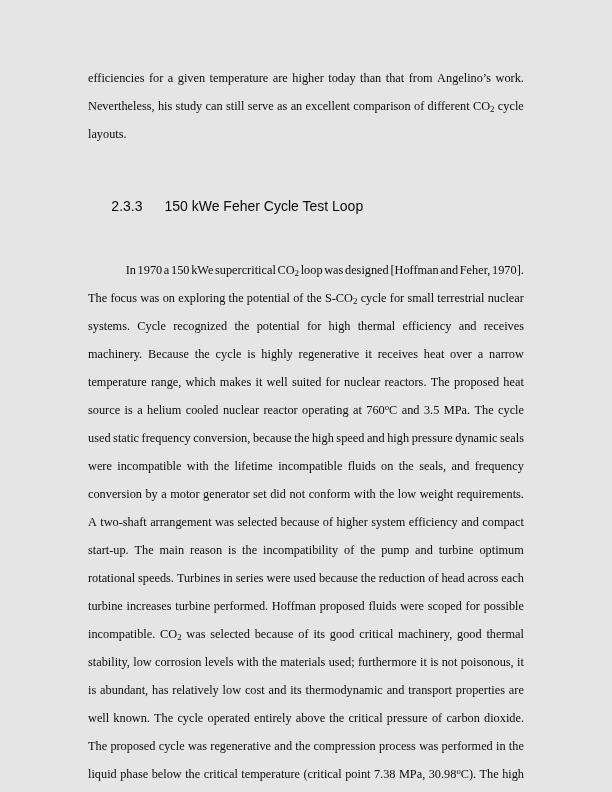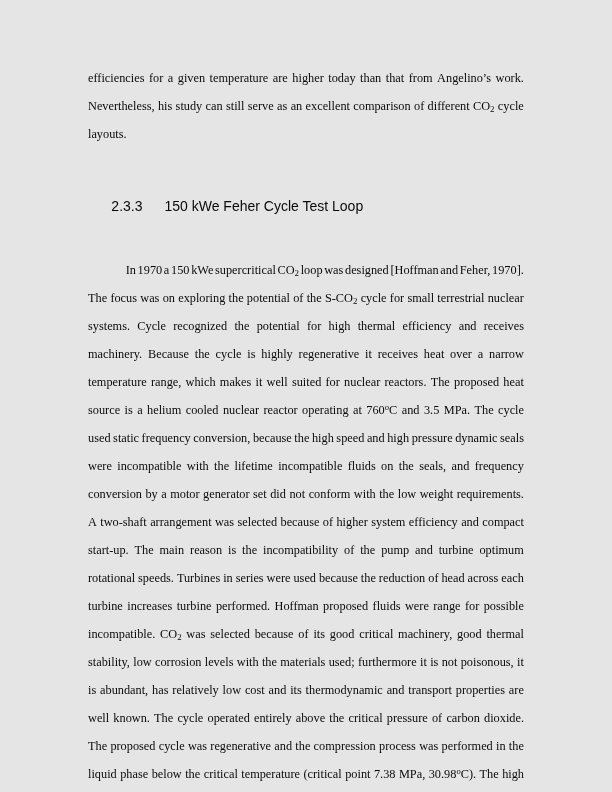--- a/index.html
+++ b/index.html
@@ -128,21 +128,21 @@
         <div class="line just"><span class="w">systems.</span><span class="w">Cycle</span><span class="w">recognized</span><span class="w">the</span><span class="w">potential</span><span class="w">for</span><span class="w">high</span><span class="w">thermal</span><span class="w">efficiency</span><span class="w">and</span><span class="w">receives</span></div>
         <div class="line just"><span class="w">machinery.</span><span class="w">Because</span><span class="w">the</span><span class="w">cycle</span><span class="w">is</span><span class="w">highly</span><span class="w">regenerative</span><span class="w">it</span><span class="w">receives</span><span class="w">heat</span><span class="w">over</span><span class="w">a</span><span class="w">narrow</span></div>
         <div class="line just"><span class="w">temperature</span><span class="w">range,</span><span class="w">which</span><span class="w">makes</span><span class="w">it</span><span class="w">well</span><span class="w">suited</span><span class="w">for</span><span class="w">nuclear</span><span class="w">reactors.</span><span class="w">The</span><span class="w">proposed</span><span class="w">heat</span></div>
         <div class="line just"><span class="w">source</span><span class="w">is</span><span class="w">a</span><span class="w">helium</span><span class="w">cooled</span><span class="w">nuclear</span><span class="w">reactor</span><span class="w">operating</span><span class="w">at</span><span class="w">760<span class="deg">o</span>C</span><span class="w">and</span><span class="w">3.5</span><span class="w">MPa.</span><span class="w">The</span><span class="w">cycle</span></div>
         <div class="line just"><span class="w">used</span><span class="w">static</span><span class="w">frequency</span><span class="w">conversion,</span><span class="w">because</span><span class="w">the</span><span class="w">high</span><span class="w">speed</span><span class="w">and</span><span class="w">high</span><span class="w">pressure</span><span class="w">dynamic</span><span class="w">seals</span></div>
         <div class="line just"><span class="w">were</span><span class="w">incompatible</span><span class="w">with</span><span class="w">the</span><span class="w">lifetime</span><span class="w">incompatible</span><span class="w">fluids</span><span class="w">on</span><span class="w">the</span><span class="w">seals,</span><span class="w">and</span><span class="w">frequency</span></div>
         <div class="line just"><span class="w">conversion</span><span class="w">by</span><span class="w">a</span><span class="w">motor</span><span class="w">generator</span><span class="w">set</span><span class="w">did</span><span class="w">not</span><span class="w">conform</span><span class="w">with</span><span class="w">the</span><span class="w">low</span><span class="w">weight</span><span class="w">requirements.</span></div>
         <div class="line just"><span class="w">A</span><span class="w">two-shaft</span><span class="w">arrangement</span><span class="w">was</span><span class="w">selected</span><span class="w">because</span><span class="w">of</span><span class="w">higher</span><span class="w">system</span><span class="w">efficiency</span><span class="w">and</span><span class="w">compact</span></div>
         <div class="line just"><span class="w">start-up.</span><span class="w">The</span><span class="w">main</span><span class="w">reason</span><span class="w">is</span><span class="w">the</span><span class="w">incompatibility</span><span class="w">of</span><span class="w">the</span><span class="w">pump</span><span class="w">and</span><span class="w">turbine</span><span class="w">optimum</span></div>
         <div class="line just"><span class="w">rotational</span><span class="w">speeds.</span><span class="w">Turbines</span><span class="w">in</span><span class="w">series</span><span class="w">were</span><span class="w">used</span><span class="w">because</span><span class="w">the</span><span class="w">reduction</span><span class="w">of</span><span class="w">head</span><span class="w">across</span><span class="w">each</span></div>
-        <div class="line just"><span class="w">turbine</span><span class="w">increases</span><span class="w">turbine</span><span class="w">performed.</span><span class="w">Hoffman</span><span class="w">proposed</span><span class="w">fluids</span><span class="w">were</span><span class="w">range</span><span class="w">for</span><span class="w">possible</span></div>
+        <div class="line just"><span class="w">turbine</span><span class="w">increases</span><span class="w">turbine</span><span class="w">performed.</span><span class="w">Hoffman</span><span class="w">proposed</span><span class="w">fluids</span><span class="w">were</span><span class="w">scoped</span><span class="w">for</span><span class="w">possible</span></div>
         <div class="line just"><span class="w">incompatible.</span><span class="w">CO<sub>2</sub></span><span class="w">was</span><span class="w">selected</span><span class="w">because</span><span class="w">of</span><span class="w">its</span><span class="w">good</span><span class="w">critical</span><span class="w">machinery,</span><span class="w">good</span><span class="w">thermal</span></div>
         <div class="line just"><span class="w">stability,</span><span class="w">low</span><span class="w">corrosion</span><span class="w">levels</span><span class="w">with</span><span class="w">the</span><span class="w">materials</span><span class="w">used;</span><span class="w">furthermore</span><span class="w">it</span><span class="w">is</span><span class="w">not</span><span class="w">poisonous,</span><span class="w">it</span></div>
         <div class="line just"><span class="w">is</span><span class="w">abundant,</span><span class="w">has</span><span class="w">relatively</span><span class="w">low</span><span class="w">cost</span><span class="w">and</span><span class="w">its</span><span class="w">thermodynamic</span><span class="w">and</span><span class="w">transport</span><span class="w">properties</span><span class="w">are</span></div>
         <div class="line just"><span class="w">well</span><span class="w">known.</span><span class="w">The</span><span class="w">cycle</span><span class="w">operated</span><span class="w">entirely</span><span class="w">above</span><span class="w">the</span><span class="w">critical</span><span class="w">pressure</span><span class="w">of</span><span class="w">carbon</span><span class="w">dioxide.</span></div>
         <div class="line just"><span class="w">The</span><span class="w">proposed</span><span class="w">cycle</span><span class="w">was</span><span class="w">regenerative</span><span class="w">and</span><span class="w">the</span><span class="w">compression</span><span class="w">process</span><span class="w">was</span><span class="w">performed</span><span class="w">in</span><span class="w">the</span></div>
         <div class="line just"><span class="w">liquid</span><span class="w">phase</span><span class="w">below</span><span class="w">the</span><span class="w">critical</span><span class="w">temperature</span><span class="w">(critical</span><span class="w">point</span><span class="w">7.38</span><span class="w">MPa,</span><span class="w">30.98<span class="deg">o</span>C).</span><span class="w">The</span><span class="w">high</span></div>
         <div class="line just"><span class="w">pressure</span><span class="w">of</span><span class="w">the</span><span class="w">working</span><span class="w">fluid</span><span class="w">enables</span><span class="w">the</span><span class="w">cycle</span><span class="w">to</span><span class="w">be</span><span class="w">very</span><span class="w">compact,</span><span class="w">due</span><span class="w">to</span><span class="w">the</span><span class="w">high</span><span class="w">CO</span></div>
       </div>
 
   </div>

